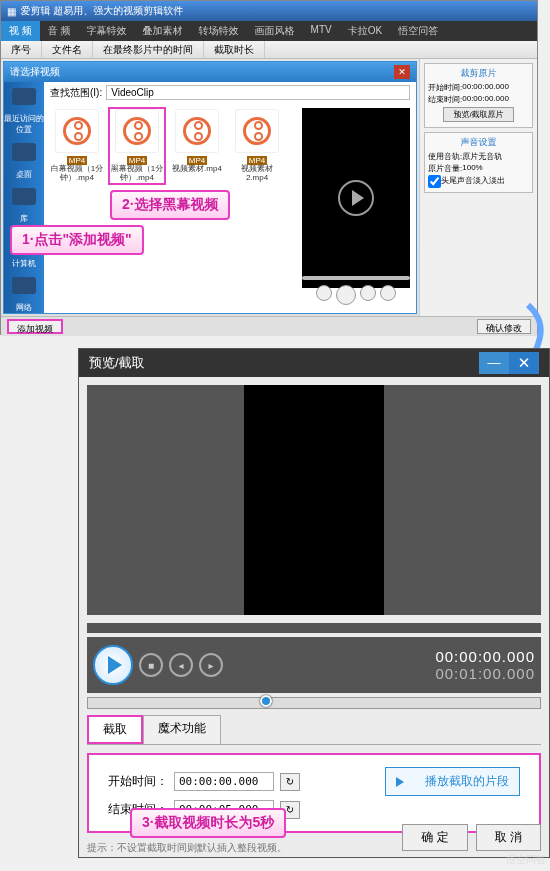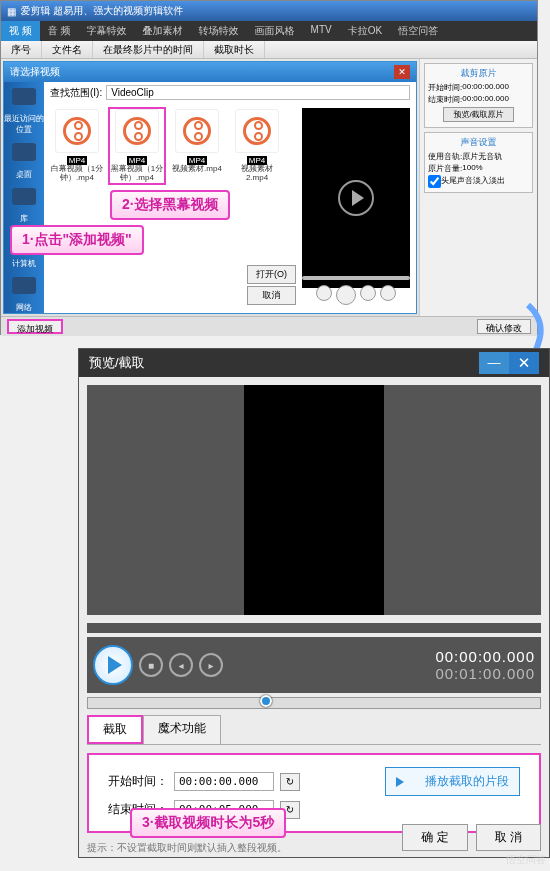--- a/index.html
+++ b/index.html
@@ -24,21 +24,21 @@
 .close-x { width: 16px; height: 14px; background: #c0392b; color: #fff; font-size: 9px; text-align: center; line-height: 14px; }
 .path-row { font-size: 10px; padding: 3px 6px; display: flex; gap: 4px; align-items: center; }
 .path-box { border: 1px solid #bbb; padding: 1px 4px; flex: 1; background: #fff; }
 .thumbs { display: flex; gap: 6px; padding: 6px; }
 .thumb { width: 54px; text-align: center; font-size: 9px; }
 .thumb .icon { width: 44px; height: 44px; margin: 0 auto 2px; background: #fff; border: 1px solid #eee; display: flex; align-items: center; justify-content: center; border-radius: 3px; }
 .thumb.sel { outline: 2px solid #e83ec2; }
 .reel { width: 28px; height: 28px; border: 3px solid #e86c3e; border-radius: 50%; position: relative; }
 .reel::before,.reel::after { content:''; position:absolute; width:5px; height:5px; border:2px solid #e86c3e; border-radius:50%; }
 .reel::before{top:1px;left:8px;} .reel::after{bottom:1px;left:8px;}
-.mp4-badge { background:#000000; color:#fff; font-size:8px; padding:0 2px; display:inline-block; margin-top:-6px; }
+.mp4-badge { background:#a16207; color:#fff; font-size:8px; padding:0 2px; display:inline-block; margin-top:-6px; }
 .thumb-name { font-size:8px; color:#333; line-height:1.1; }
 
 .preview-box { position:absolute; right:6px; top:26px; width:108px; height:180px; background:#000; display:flex; align-items:center; justify-content:center; }
 .play-circle { width:36px; height:36px; border:2px solid #999; border-radius:50%; display:flex; align-items:center; justify-content:center; }
 .play-tri { width:0; height:0; border-left:12px solid #aaa; border-top:8px solid transparent; border-bottom:8px solid transparent; margin-left:3px; }
 .slider-row { position:absolute; right:6px; bottom:28px; width:108px; height:14px; display:flex; align-items:center; }
 .slider-track { flex:1; height:4px; background:#bbb; border-radius:2px; }
 .ctrl-row { position:absolute; right:6px; bottom:8px; width:108px; display:flex; gap:4px; justify-content:center; }
 .cbtn { width:16px; height:16px; border:1px solid #999; border-radius:50%; background:#f0f0f0; }
 .cbtn.play { width:20px; height:20px; }
@@ -184,24 +184,20 @@
           </div>
           <div class="slider-row">
               <div class="slider-track"></div>
             </div>
           <div class="ctrl-row">
             <div class="cbtn"></div>
             <div class="cbtn play"></div>
             <div class="cbtn"></div>
             <div class="cbtn"></div>
           </div>
-          <div class="open-btns">
-            <button class="btn-small">打开(O)</button>
-            <button class="btn-small">取消</button>
-          </div>
         </div>
       </div>
     </div>
 
     <div class="right-panel">
       <div class="rp-section">
         <div class="rp-title">裁剪原片</div>
         <div class="rp-row">
             <span>开始时间:</span>
             <span>00:00:00.000</span>

